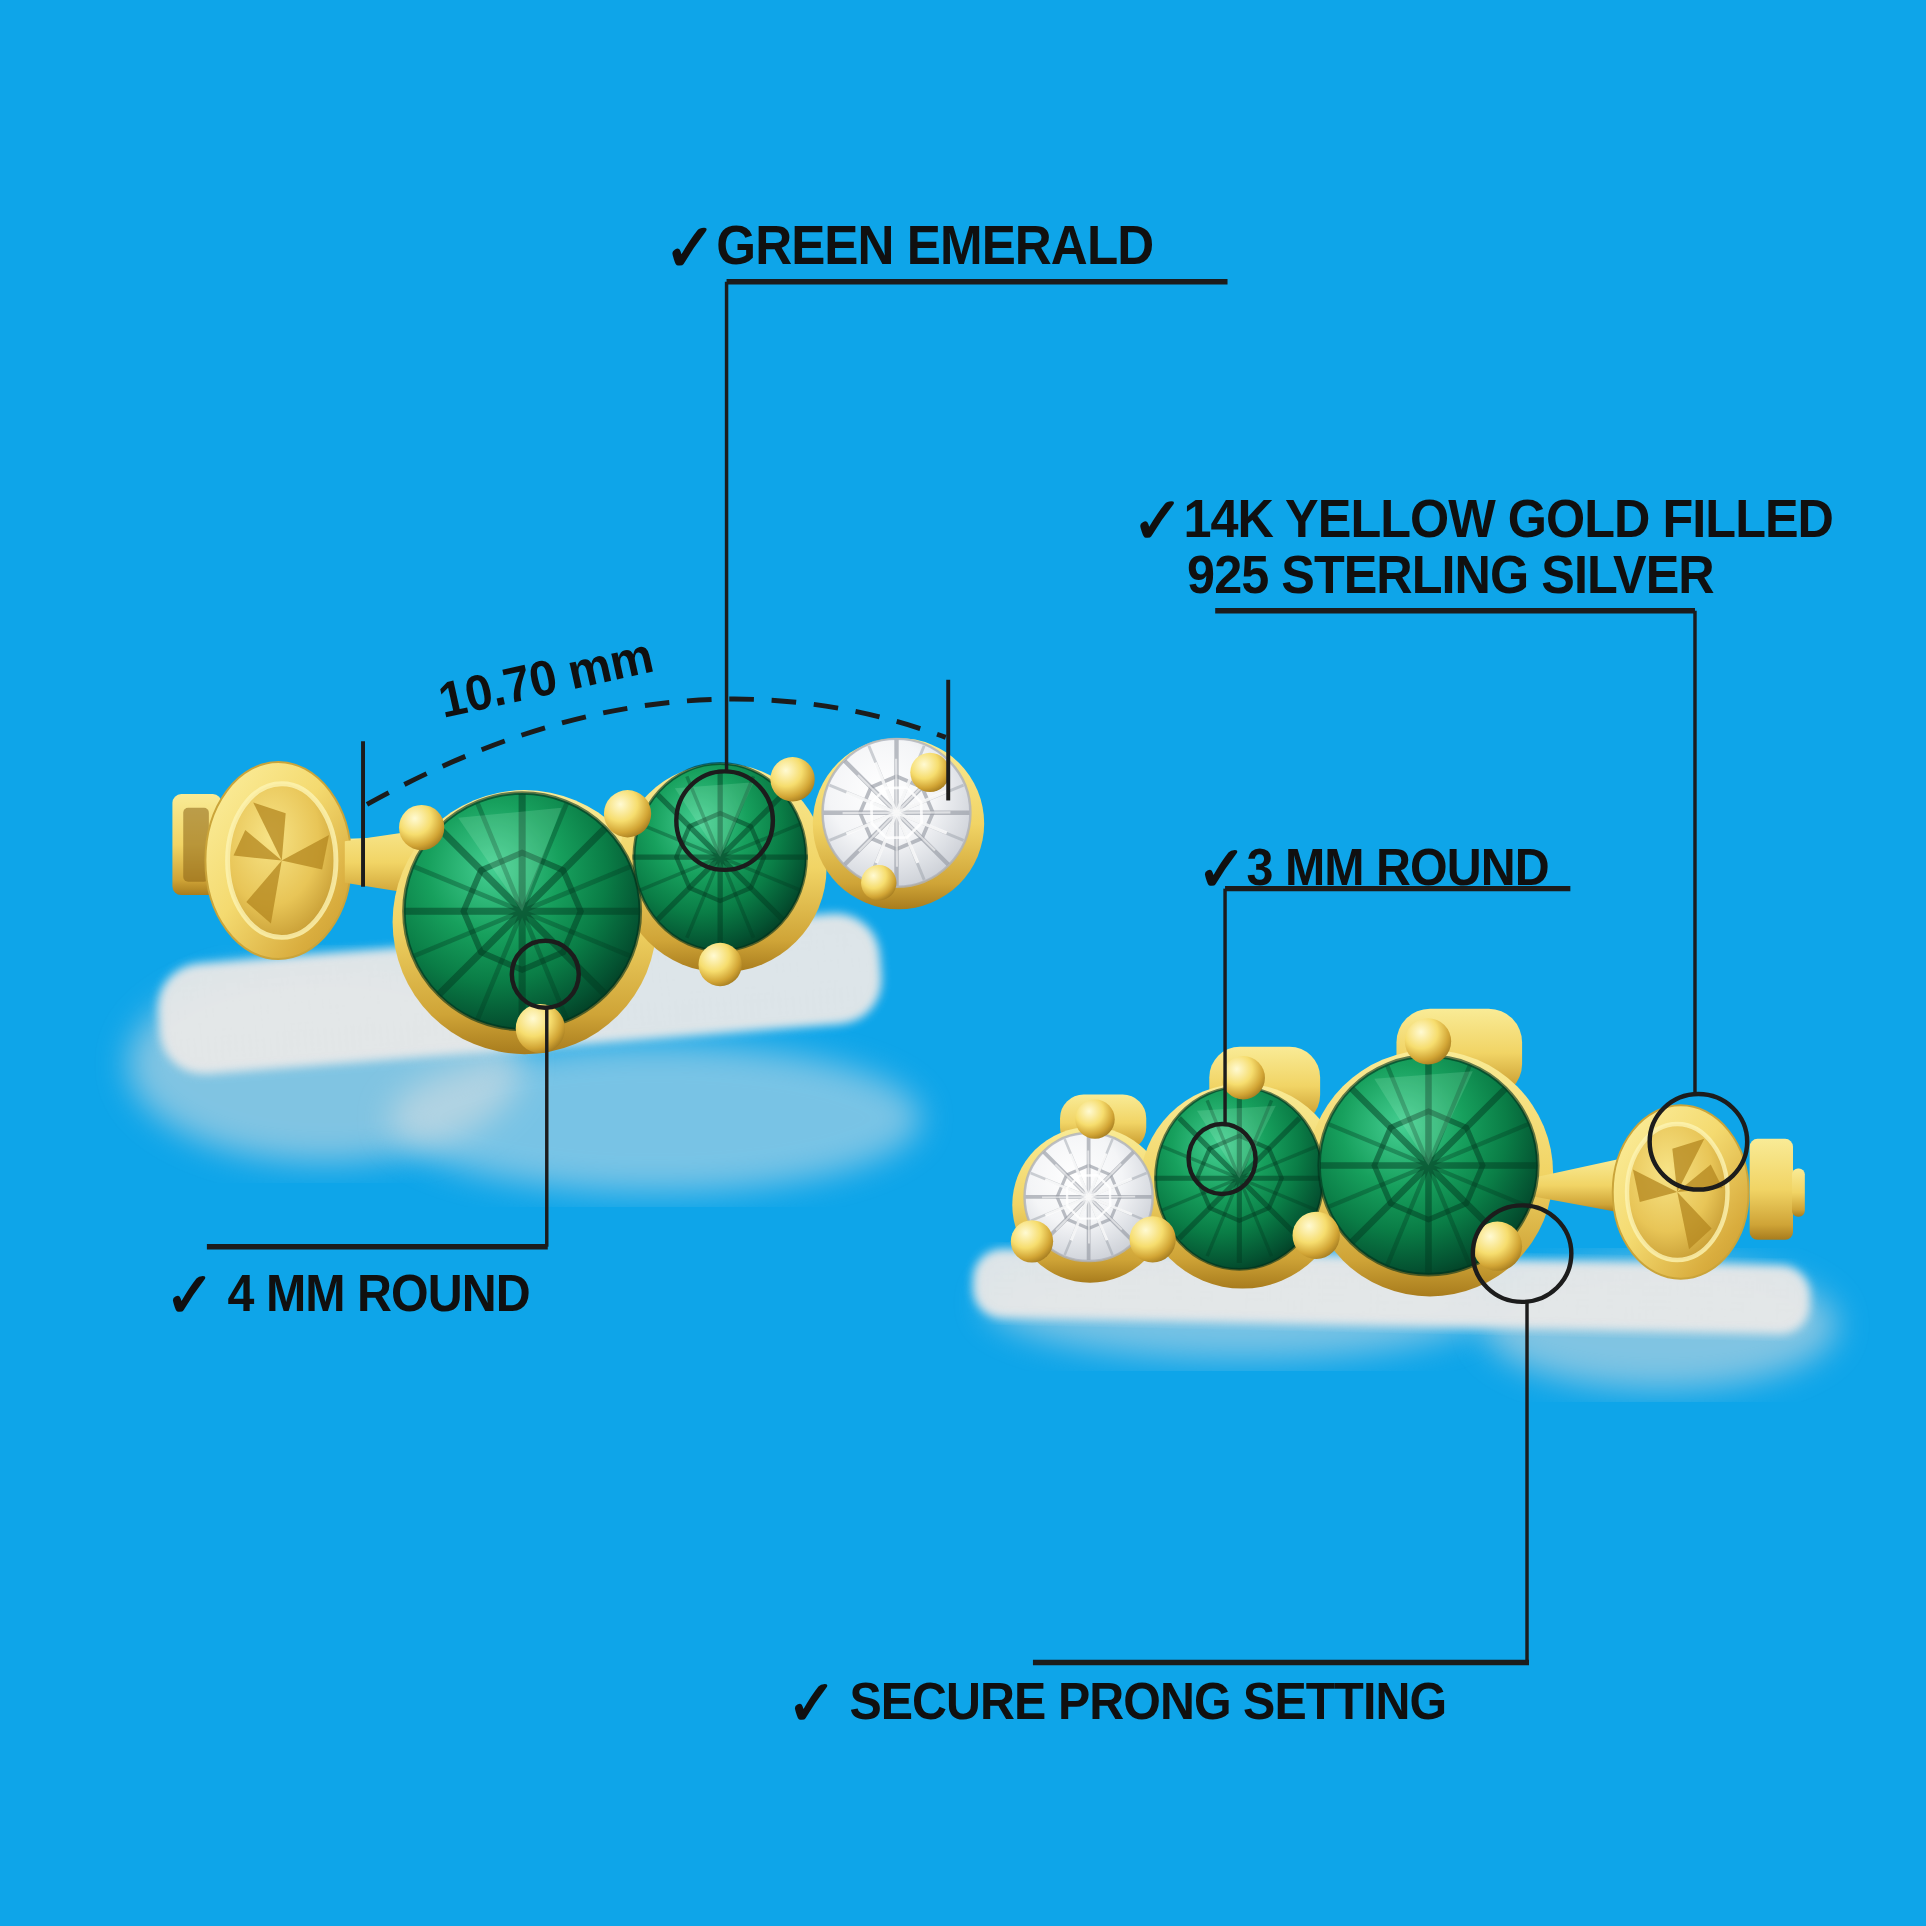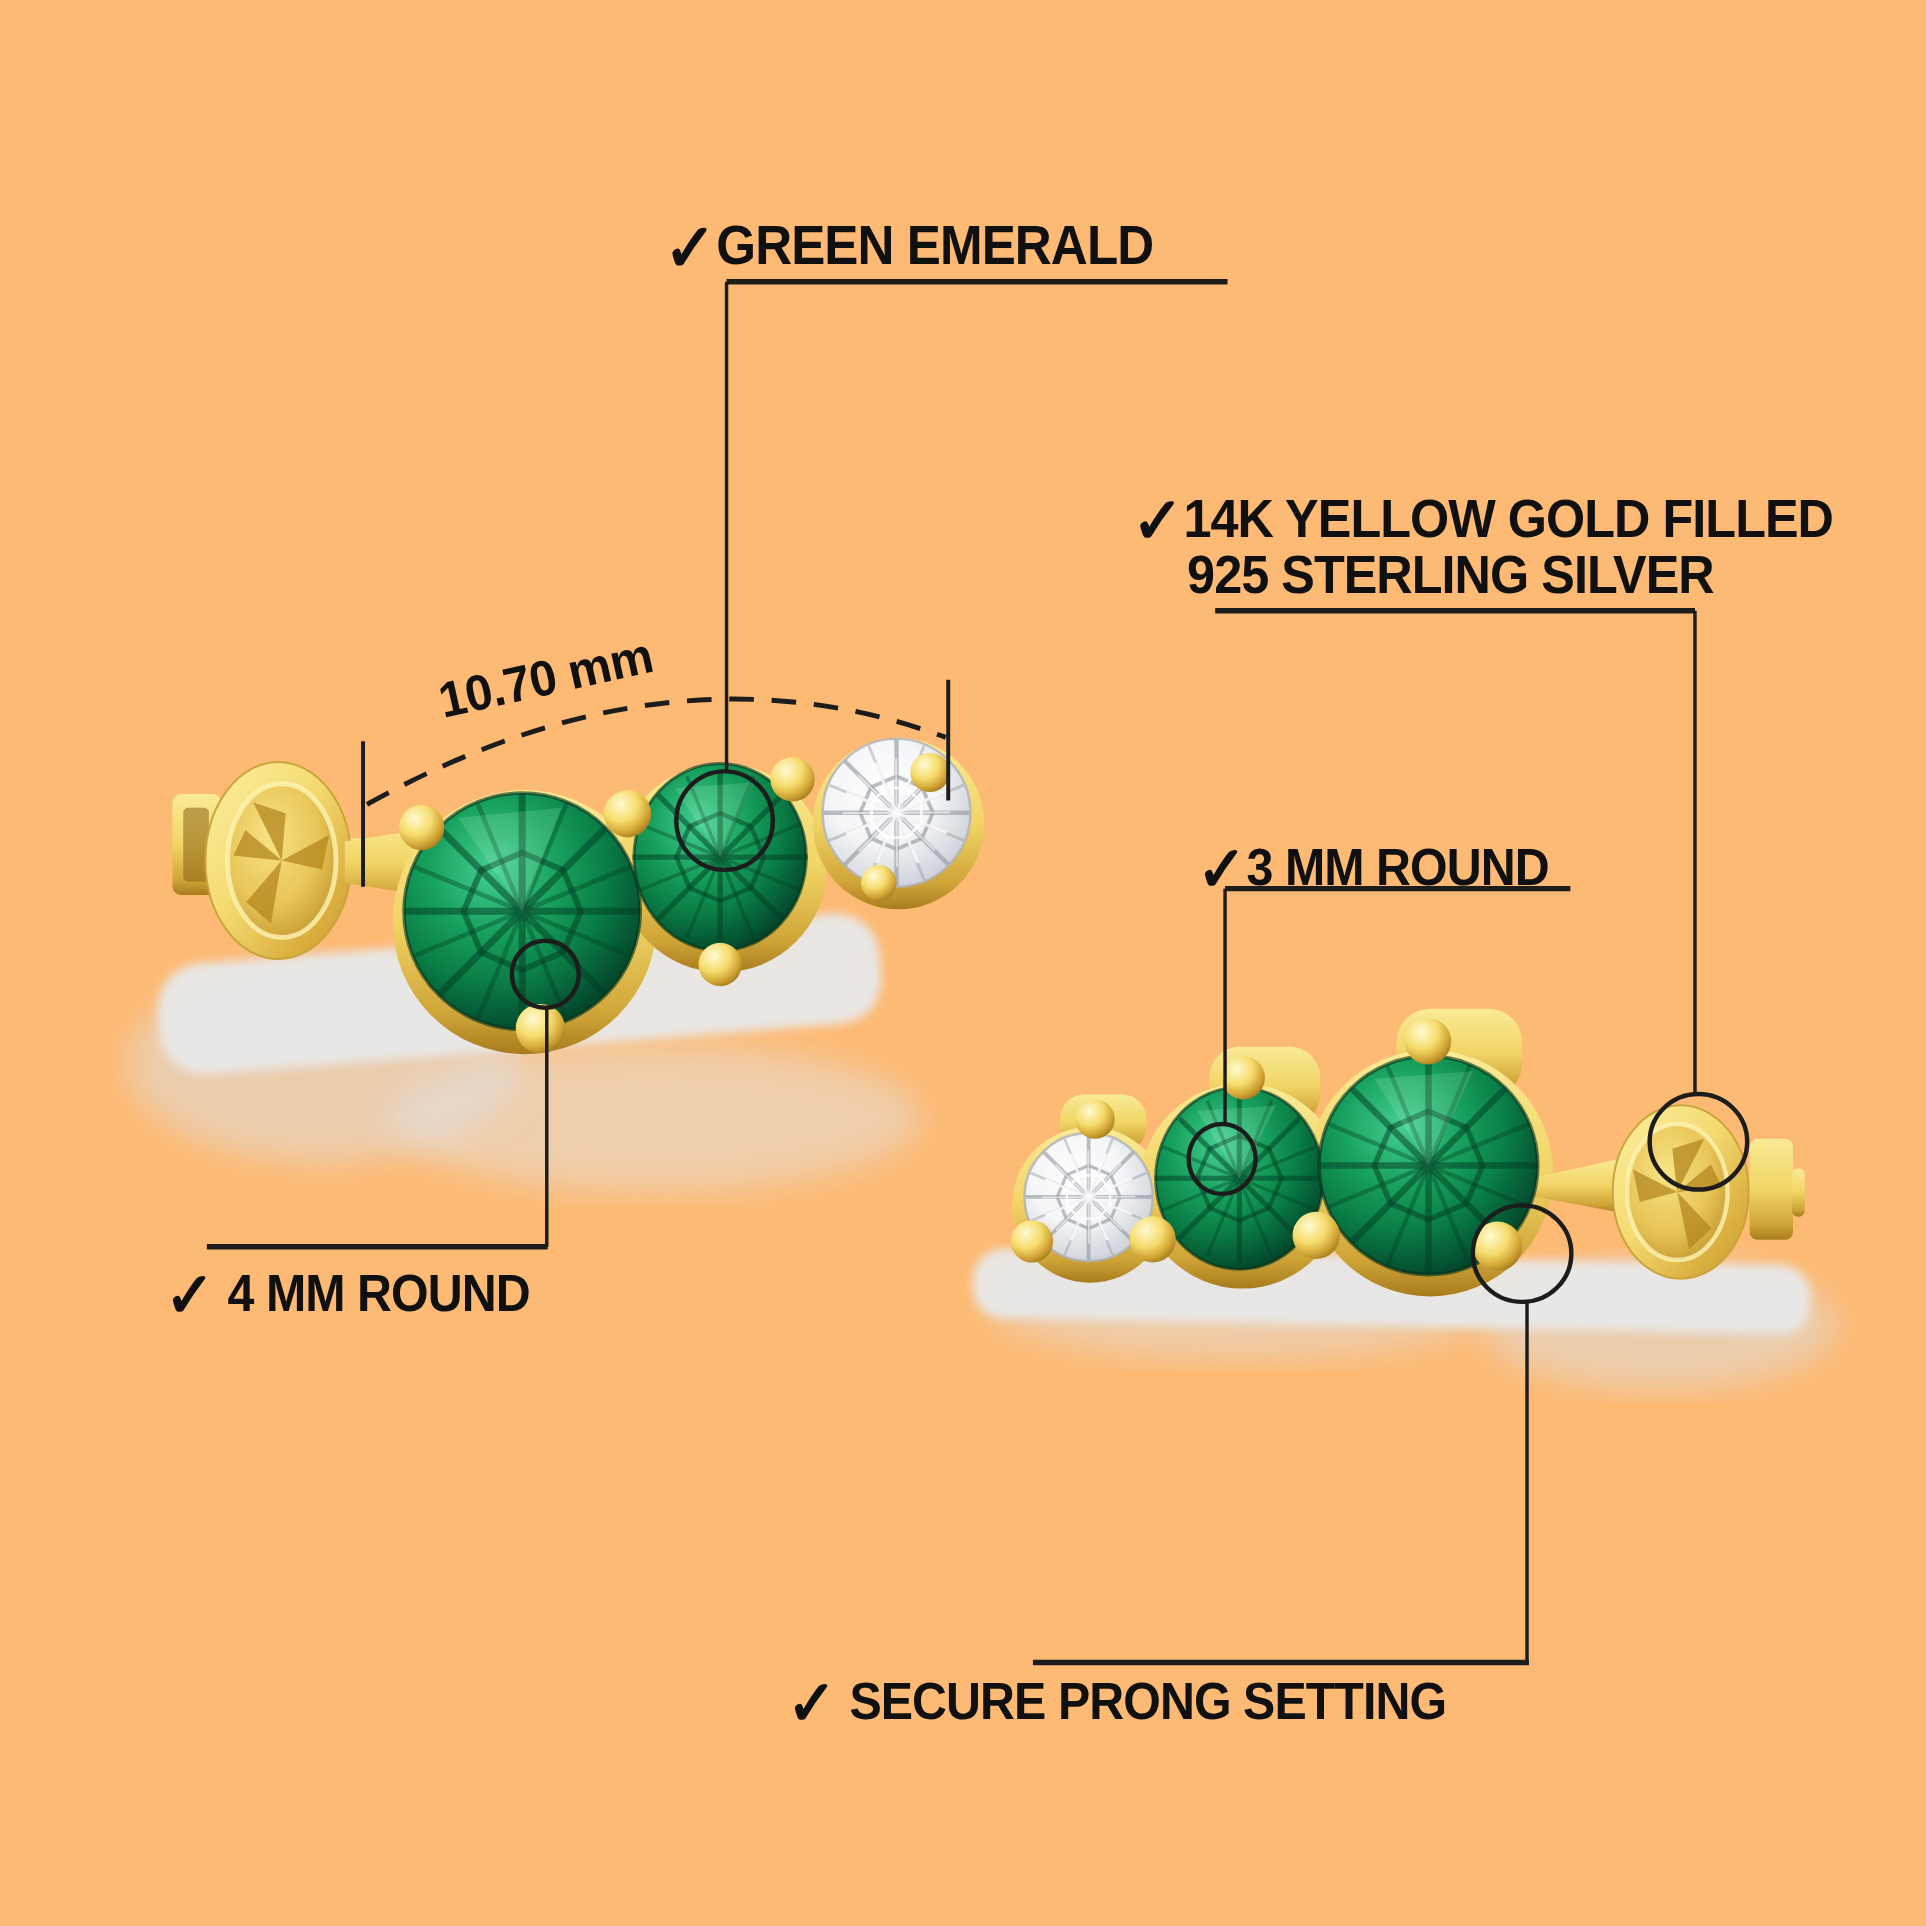--- a/index.html
+++ b/index.html
@@ -1,16 +1,16 @@
 <!DOCTYPE html>
 <html style="font-size:8px"><head>
 <meta charset="utf-8">
 <style>
   html,body{margin:0;padding:0;background:#f8f9fa;}
-  .stage{position:relative;width:1926px;height:1926px;background:#fdba74;overflow:hidden;
+  .stage{position:relative;width:1926px;height:1926px;background:#0ea5e9;overflow:hidden;
          font-family:"Liberation Sans",sans-serif;}
   .scene{position:absolute;left:0;top:0;width:1926px;height:1926px;}
   .label{position:absolute;font-weight:700;font-size:52px;color:#101010;letter-spacing:-1px;
          white-space:nowrap;line-height:1.06;transform-origin:left top;}
   .label .check{font-size:1.22em;line-height:0;vertical-align:-0.10em;letter-spacing:0;}
   .label .check.gap{margin-right:.22em;}
   .lbl-gemstone{left:664px;top:216px;font-size:55px;transform:scaleX(.93);}
   .lbl-metal{left:1132px;top:491px;font-size:53px;transform:scaleX(.95);}
   .lbl-metal .line2{display:block;margin-left:58px;}
   .lbl-measure{left:434px;top:676px;font-size:50px;transform:rotate(-12.5deg) scaleX(.97);letter-spacing:-0.5px;}

